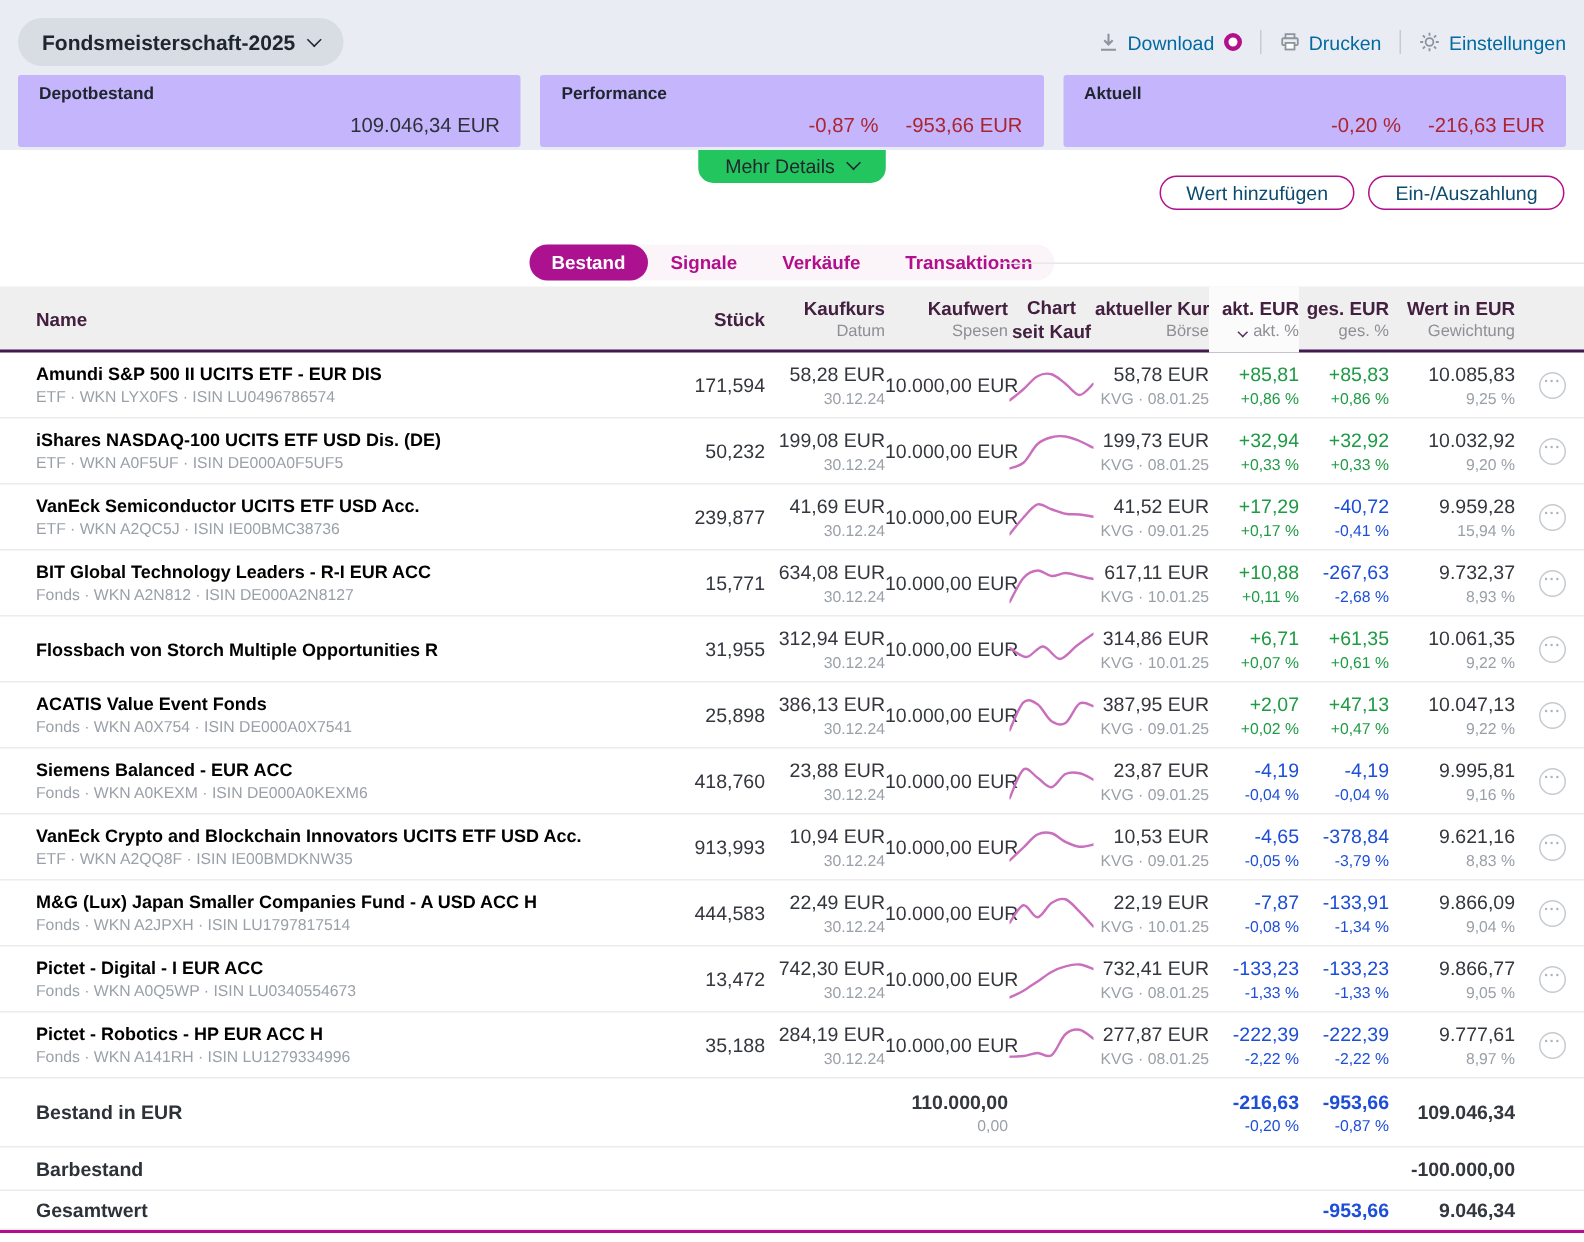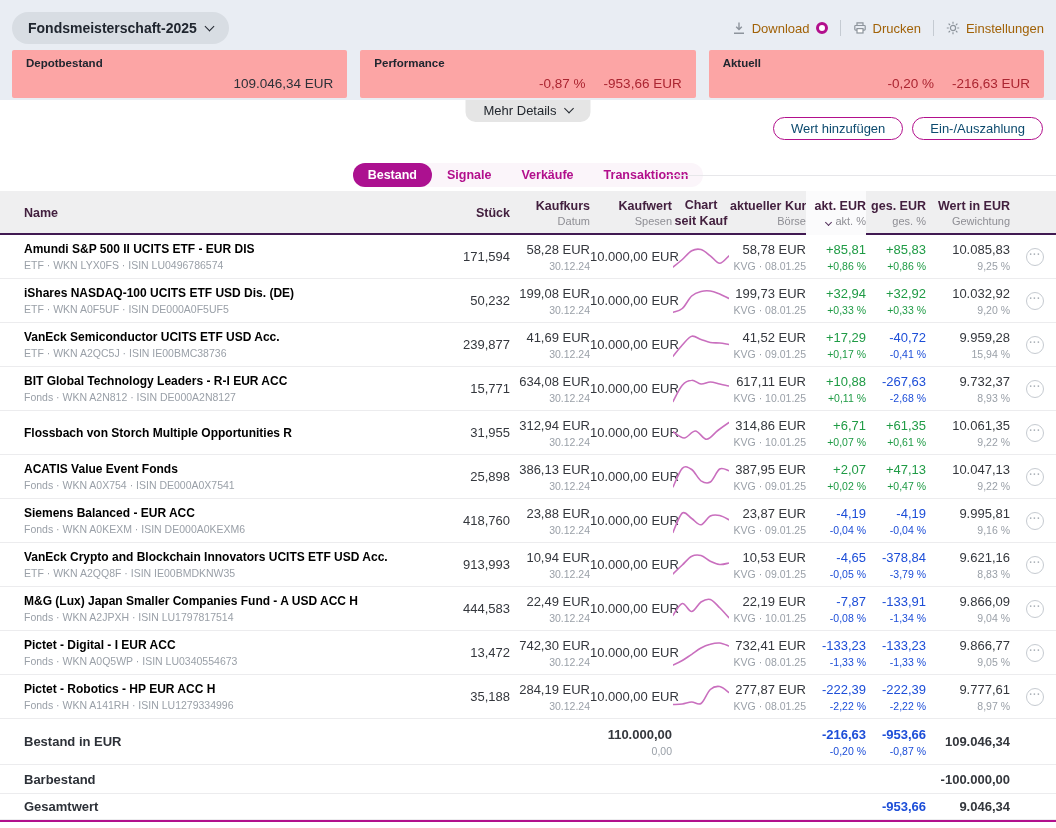--- a/index.html
+++ b/index.html
@@ -12,35 +12,35 @@
   .topband { background:#e9edf3; height:100px; padding:11px 12px 0; }
   .band-row1 { display:flex; justify-content:space-between; align-items:center; height:34px; }
   .portfolio-pill {
     background:#d8dde3; border-radius:17px; padding:0 16px; height:32px;
     display:inline-flex; align-items:center; gap:9px;
     font-size:14px; font-weight:700; color:#20262f; cursor:pointer;
   }
   .chev { width:7px; height:7px; border-right:1.8px solid currentColor; border-bottom:1.8px solid currentColor;
           transform:rotate(45deg); margin-top:-4px; display:inline-block; }
   .chev.sm { width:5px; height:5px; margin-top:-2px; }
-  .actions { display:flex; align-items:center; gap:12px; font-size:13px; color:#a16207; }
+  .actions { display:flex; align-items:center; gap:12px; font-size:13px; color:#0369a1; }
   .action { display:flex; align-items:center; gap:6px; cursor:pointer; }
   .action svg { display:block; }
   .vdiv { width:1px; height:16px; background:#c5cbd2; }
   .badge-donut { width:12px; height:12px; border:3.5px solid #b20f8c; border-radius:50%; background:#fff; }
   .cards { display:flex; gap:13px; margin-top:5px; }
-  .card { flex:1; background:#fca5a5; height:48px; padding:7px 14px 0; border-radius:2px; }
+  .card { flex:1; background:#c4b5fd; height:48px; padding:7px 14px 0; border-radius:2px; }
   .card-label { font-size:11.5px; font-weight:700; color:#20262f; }
   .card-vals { display:flex; justify-content:flex-end; gap:18px; font-size:13.5px; margin-top:7px; color:#2d3138; }
   .red { color:#ab2531; }
   
   .below-band { position:relative; }
   .mehr {
     position:absolute; top:0; left:50%; transform:translateX(-50%);
-    background:#e5e5e5; border-radius:0 0 10px 10px; height:22px;
+    background:#22c55e; border-radius:0 0 10px 10px; height:22px;
     display:flex; align-items:center; gap:9px; padding:0 18px 2px;
     font-size:13px; color:#22272e; cursor:pointer;
   }
   .cta-row { display:flex; justify-content:flex-end; gap:9px; padding:17px 13px 0; }
   .btn-outline {
     border:1.5px solid #b20f8c; color:#0c4a6e; background:#fff;
     border-radius:13px; height:23px; padding:0 17px; font-size:13px;
     display:inline-flex; align-items:center; cursor:pointer;
     font-family:"Liberation Sans", sans-serif;
   }

